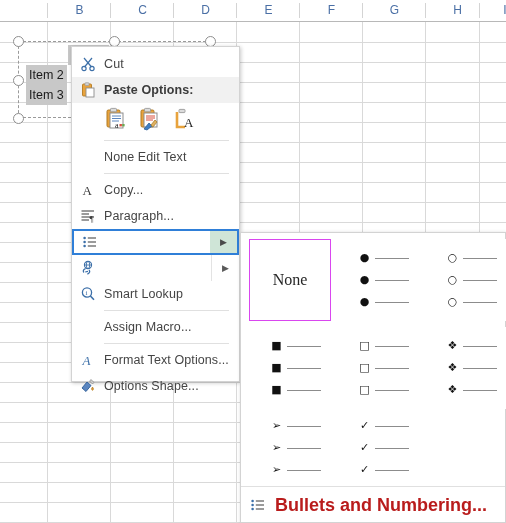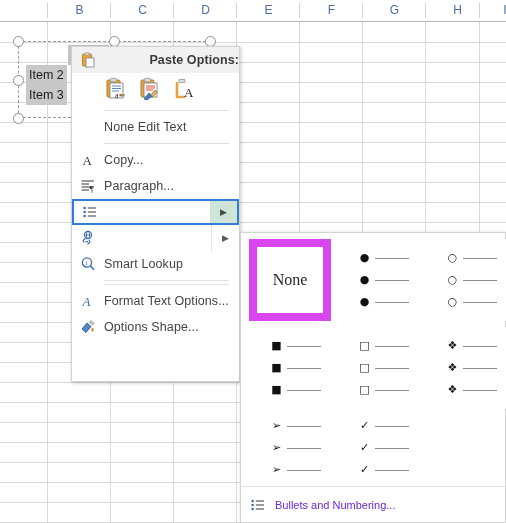--- a/index.html
+++ b/index.html
@@ -65,21 +65,21 @@
   }
   .mi .mi-icon{
     width:32px;height:26px;display:flex;align-items:center;justify-content:center;
     flex:0 0 32px;
   }
   .mi .mi-label{
     font-size:12.5px;color:#444444;flex:1;
     font-family:"Liberation Sans", sans-serif;
     letter-spacing:.1px;
   }
-  .mi-header{background:#f1f1f1;text-align:right;}
+  .mi-header{background:#f1f1f1;}
   .mi-header .mi-label{font-weight:bold;color:#3b3b3b;}
   .paste-row{height:34px;display:flex;align-items:center;padding-left:32px;}
   .paste-ico{width:26px;height:26px;margin-right:8px;position:relative;}
   .mi-sep{height:1px;background:#e0e0e0;margin:3px 10px 3px 32px;}
 
   .mi-bullets{
     border:2px solid #2f7fd8;
     background:#ffffff;
     height:26px;
     box-sizing:border-box;
@@ -100,37 +100,37 @@
     position:absolute;left:240px;top:232px;width:266px;height:291px;
     background:#ffffff;border:1px solid #d3d3d3;box-sizing:border-box;
     box-shadow:1px 1px 4px rgba(0,0,0,.20);
     z-index:50;
   }
   .gallery{position:relative;width:100%;height:253px;}
   .g-cell{
     position:absolute;width:72px;height:72px;box-sizing:border-box;
     background:#ffffff;
   }
-  .g-cell.sel{border:8px solid #d946ef;}
+  .g-cell.sel{border:1px solid #d946ef;}
   .g-none{
     width:100%;height:100%;display:flex;align-items:center;justify-content:center;
     font-size:16px;color:#262626;font-family:"Liberation Serif", serif;
   }
   .b-rows{width:100%;height:100%;display:flex;flex-direction:column;
           justify-content:center;gap:10px;padding-left:6px;box-sizing:border-box;}
   .b-line{display:flex;align-items:center;height:12px;}
   .b-glyph{width:15px;text-align:center;font-size:11px;color:#111;line-height:12px;
            font-family:"DejaVu Sans", sans-serif;}
   .b-dash{width:34px;height:1px;background:#8c8c8c;margin-left:3px;}
   .sub-sep{position:absolute;left:0;top:253px;width:100%;height:1px;background:#e0e0e0;}
   .sub-foot{
     position:absolute;left:0;top:254px;width:100%;height:36px;display:flex;align-items:center;
   }
   .sub-foot .mi-icon{width:34px;display:flex;align-items:center;justify-content:center;}
-  .sub-foot .mi-label{font-size:11px;color:#6d28d9;}
+  .sub-foot .mi-label{font-size:18px;color:#b91c1c;font-weight:bold;}
   svg{display:block;}
 </style>
 </head>
 <body>
 
 <div id="root">
 
   <div class="grid-layer">
 
     <div class="col-head-row">
@@ -197,20 +197,31 @@
   <div class="sel-text" style="left:26px;top:85px;">Item 3</div>
 
   <div class="handle" style="left:13px;top:36px;"></div>
   <div class="handle" style="left:109px;top:36px;"></div>
   <div class="handle" style="left:205px;top:36px;"></div>
   <div class="handle" style="left:13px;top:75px;"></div>
   <div class="handle" style="left:13px;top:113px;"></div>
 
   <div class="ctx-menu">
 
+    <div class="mi" style="margin-top:4px;">
+      <div class="mi-icon">
+        <svg width="16" height="16" viewBox="0 0 16 16">
+          <line x1="4" y1="2" x2="11.5" y2="11" stroke="#3c6fa8" stroke-width="1.2"></line>
+          <line x1="12" y1="2" x2="4.5" y2="11" stroke="#3c6fa8" stroke-width="1.2"></line>
+          <circle cx="4" cy="12.5" r="2.1" fill="none" stroke="#3c6fa8" stroke-width="1.2"></circle>
+          <circle cx="12" cy="12.5" r="2.1" fill="none" stroke="#3c6fa8" stroke-width="1.2"></circle>
+        </svg>
+      </div>
+      <div class="mi-label">Cut</div>
+    </div>
 
 
     <div class="mi mi-header">
       <div class="mi-icon">
         <svg width="16" height="16" viewBox="0 0 16 16">
           <rect x="2.5" y="2" width="9" height="12" rx="1" fill="#e8a33d" stroke="#b57a20" stroke-width=".9"></rect>
           <rect x="5" y="0.8" width="4" height="2.6" rx=".6" fill="#d9d9d9" stroke="#9a9a9a" stroke-width=".8"></rect>
           <rect x="6" y="6" width="8" height="9" fill="#ffffff" stroke="#8d8d8d" stroke-width=".9"></rect>
         </svg>
       </div>
@@ -317,20 +328,24 @@
           <circle cx="7" cy="6.5" r="4.6" fill="none" stroke="#3c6fa8" stroke-width="1.3"></circle>
           <line x1="10.4" y1="10" x2="14" y2="13.8" stroke="#3c6fa8" stroke-width="1.6"></line>
           <text x="5.6" y="9.3" font-size="7" font-family="Liberation Serif, serif" fill="#3c6fa8">i</text>
         </svg>
       </div>
       <div class="mi-label">Smart Lookup</div>
     </div>
 
     <div class="mi-sep"></div>
 
+    <div class="mi">
+      <div class="mi-icon"></div>
+      <div class="mi-label">Assign Macro...</div>
+    </div>
 
     <div class="mi-sep"></div>
 
     <div class="mi">
       <div class="mi-icon">
         <svg width="16" height="16" viewBox="0 0 16 16">
           <text x="2.5" y="13" font-size="13" font-style="italic" font-family="Liberation Serif, serif" fill="#3c6fa8">A</text>
         </svg>
       </div>
       <div class="mi-label">Format Text Options...</div>

